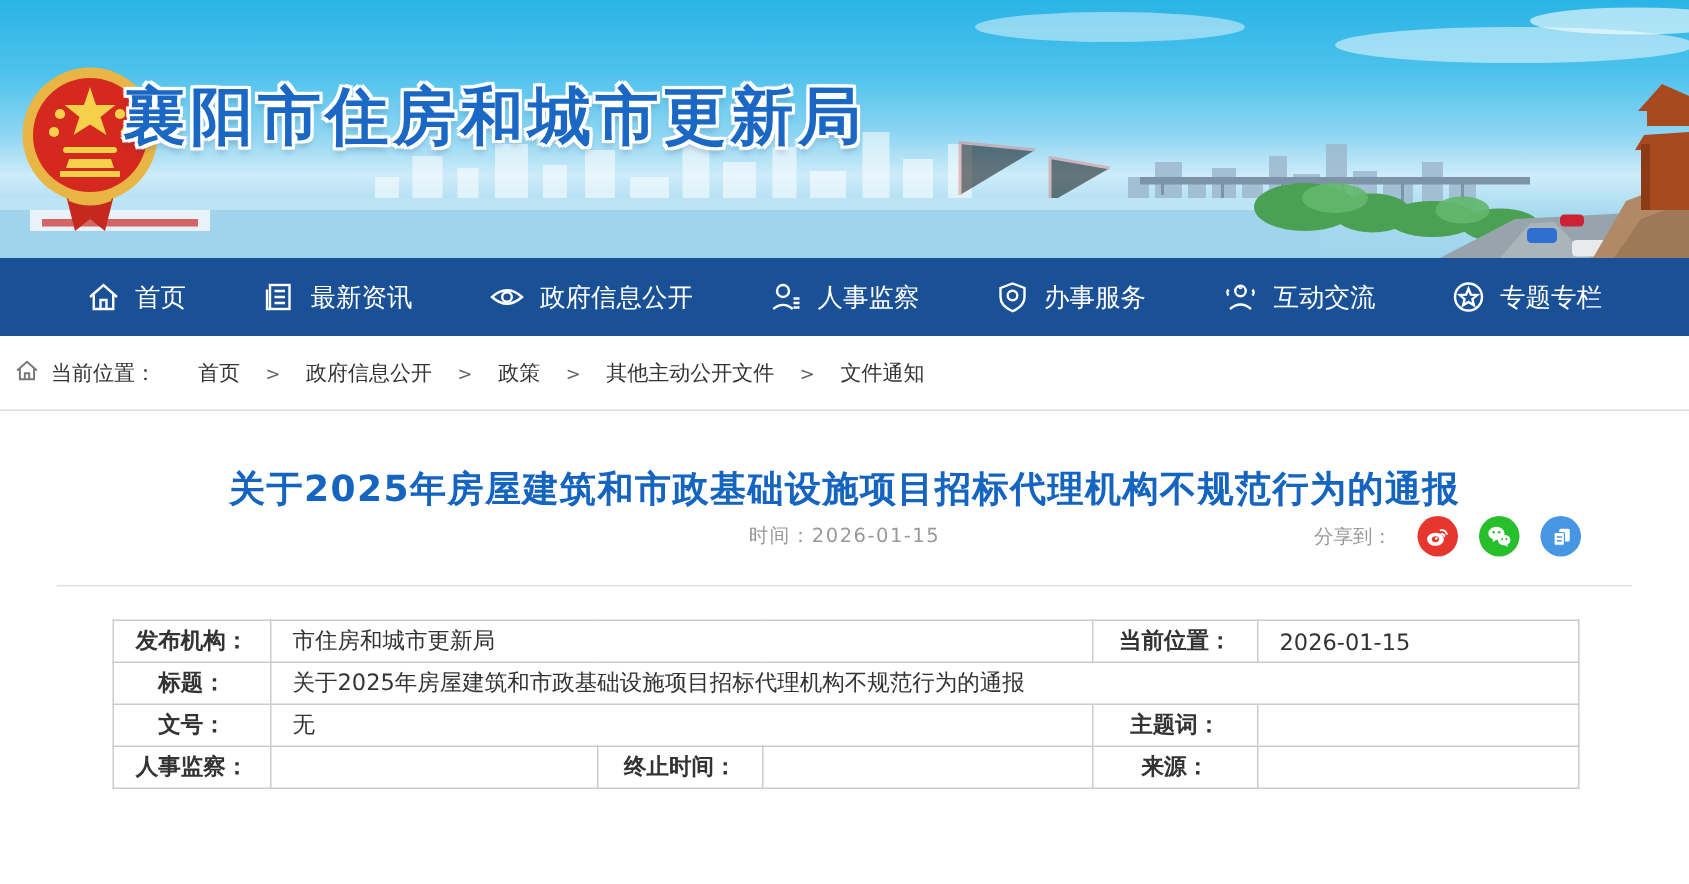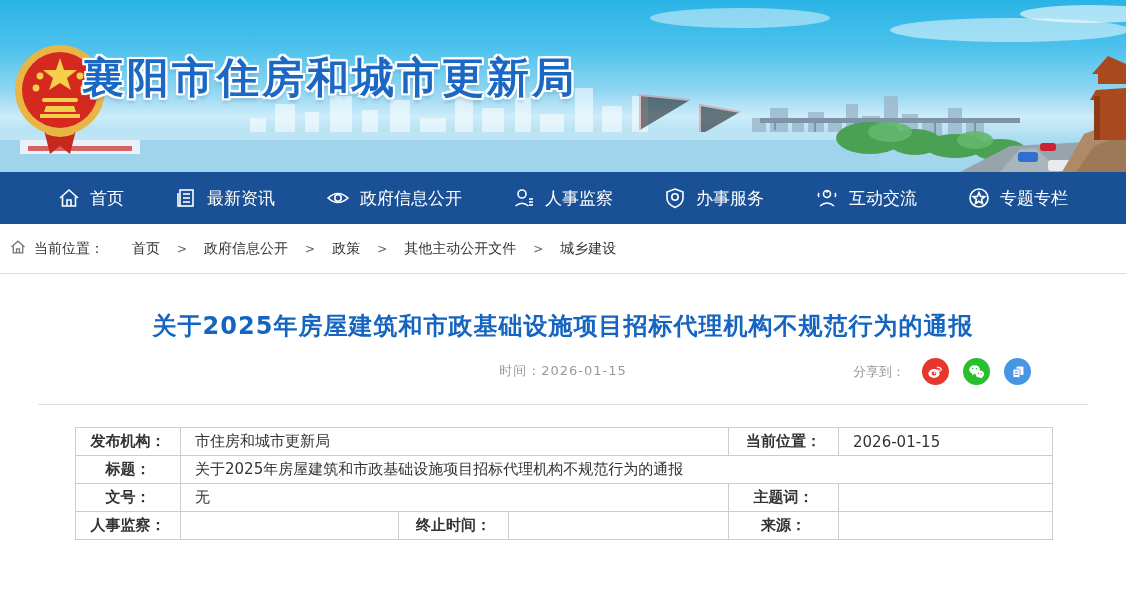--- a/index.html
+++ b/index.html
@@ -25,24 +25,24 @@
   
   .breadcrumb { display:flex; align-items:center; height:50px; padding:0 10px;
     border-bottom:1px solid #ddd; font-size:14px; color:#333; }
   .crumb-prefix { margin:0 28px 0 8px; }
   .crumb-link { margin-right:17px; cursor:pointer; }
   .crumb-sep { margin-right:17px; color:#666; font-size:12px; }
 
   
   .article-title { margin-top:36px; text-align:center; font-size:24px; font-weight:bold;
     color:#1565c0; letter-spacing:1px; }
-  .meta-row { position:relative; height:30px; margin-top:14px; }
+  .meta-row { position:relative; height:30px; }
   .time-wrap { position:absolute; left:0; width:100%; top:6px; text-align:center;
     font-size:13px; color:#999; letter-spacing:1px; }
-  .share-wrap { position:absolute; right:95px; top:2px; display:flex; align-items:center; gap:14px; }
+  .share-wrap { position:absolute; right:72px; top:2px; display:flex; align-items:center; gap:14px; }
   .share-label { font-size:13px; color:#999; margin-right:3px; }
   .share-btn { width:27px; height:27px; border-radius:50%; display:flex; align-items:center;
     justify-content:center; cursor:pointer; }
   .share-weibo { background:#e6362d; }
   .share-wechat { background:#27bf2c; }
   .share-copy { background:#4796e4; }
   .content-sep { margin:18px 38px 0 38px; border:none; border-top:1px solid #e0e0e0; }
 
   
   .meta-table { margin:22px 0 0 75px; border-collapse:collapse; table-layout:fixed; width:977px; }
@@ -246,21 +246,21 @@
       </svg></span>
   <span class="crumb-prefix">当前位置：</span>
   <span class="crumb-link">首页</span>
   <span class="crumb-sep">&gt;</span>
   <span class="crumb-link">政府信息公开</span>
   <span class="crumb-sep">&gt;</span>
   <span class="crumb-link">政策</span>
   <span class="crumb-sep">&gt;</span>
   <span class="crumb-link">其他主动公开文件</span>
   <span class="crumb-sep">&gt;</span>
-  <span class="crumb-link">城乡建设</span>
+  <span class="crumb-link">文件通知</span>
 </div>
 
 <h1 class="article-title">关于2025年房屋建筑和市政基础设施项目招标代理机构不规范行为的通报</h1>
 
 <div class="meta-row">
   <div class="time-wrap">
     <span>时间：</span><span>2026-01-15</span>
   </div>
   <div class="share-wrap">
     <span class="share-label">分享到：</span>

